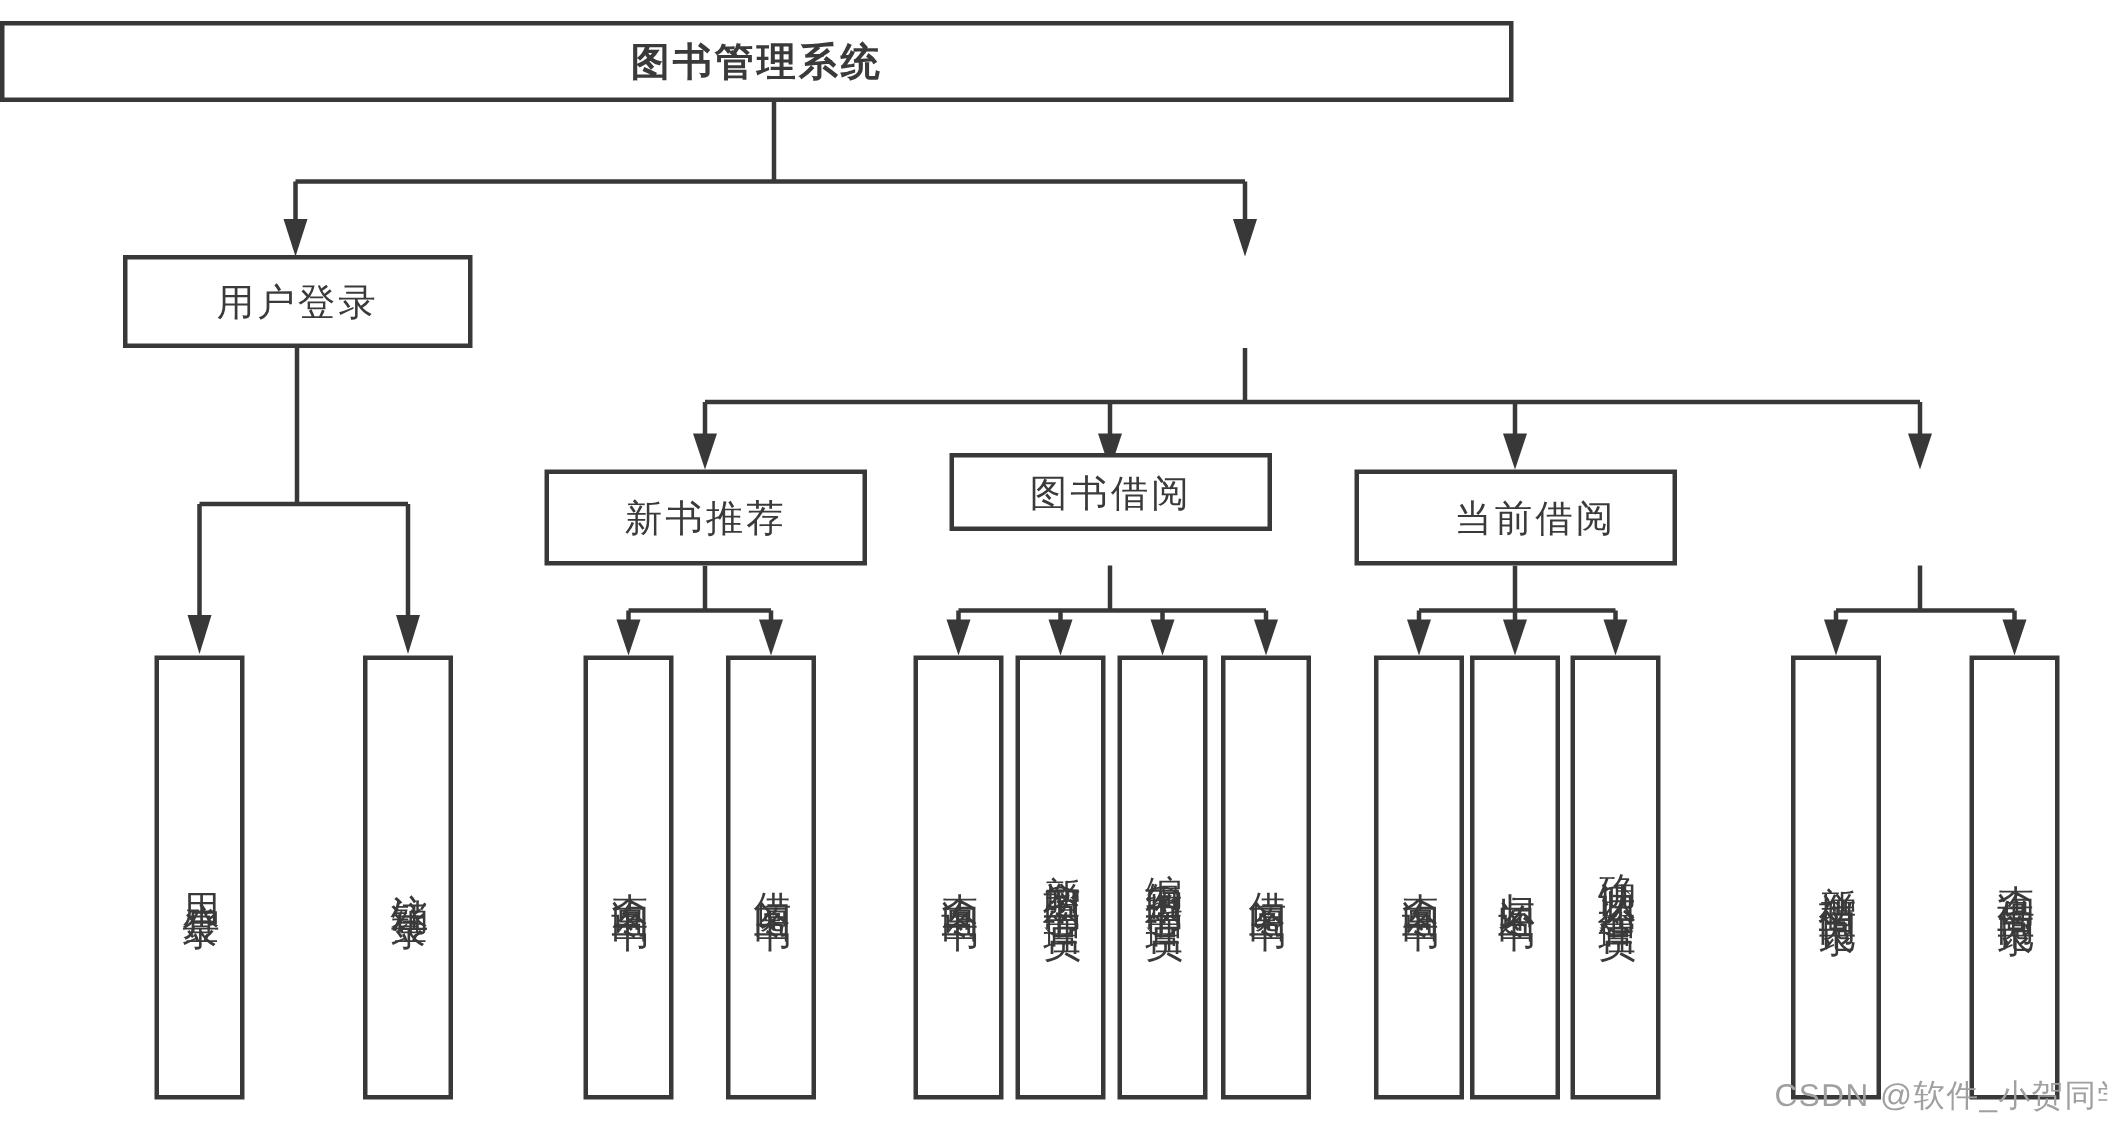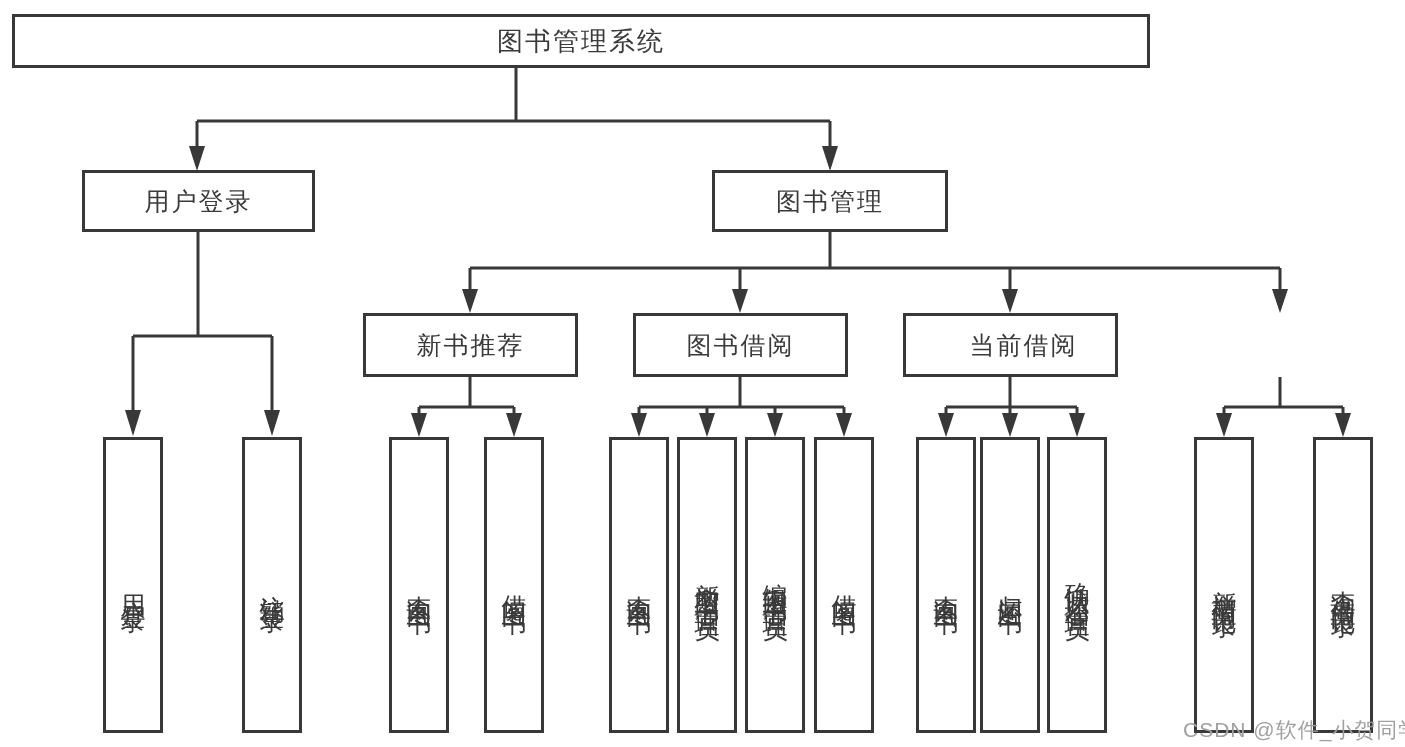--- a/index.html
+++ b/index.html
@@ -41,27 +41,27 @@
     writing-mode: vertical-rl;
     text-orientation: upright;
     letter-spacing: 5px;
     line-height: 1;
     font-size: 25px;
     top: 437px;
     width: 60px;
     height: 296px;
   }
   
-  #n-root   { left: 12px;   top: 14px;  width: 1138px; height: 54px; font-size: 26px; }
+  #n-root   { left: 0;   top: 14px;  width: 1009px; height: 54px; font-size: 26px; font-weight: bold; }
   
   #n-l2-0   { left: 82px;   top: 170px; width: 233px;  height: 62px; }
   #n-l2-1   { left: 712px;  top: 170px; width: 236px;  height: 62px; }
   
   #n-l3-0   { left: 363px;  top: 313px; width: 215px;  height: 64px; }
-  #n-l3-1   { left: 633px;  top: 313px; width: 215px;  height: 64px; }
+  #n-l3-1   { left: 633px;  top: 302px; width: 215px;  height: 52px; }
   #n-l3-2   { left: 903px;  top: 313px; width: 215px;  height: 64px; padding-left: 26px; }
   #n-l3-3   { left: 1173px; top: 313px; width: 215px;  height: 64px; }
   
   #leaf-0-0 { left: 103px; }
   #leaf-0-1 { left: 242px; }
   #leaf-1-0 { left: 389px; }
   #leaf-1-1 { left: 484px; }
   #leaf-2-0 { left: 609px; }
   #leaf-2-1 { left: 677px; }
   #leaf-2-2 { left: 745px; }
@@ -131,21 +131,20 @@
       <polygon points="1069,413 1085,413 1077,437"></polygon>
 
       <polygon points="1216,413 1232,413 1224,437"></polygon>
       <polygon points="1335,413 1351,413 1343,437"></polygon>
     </g>
   </svg>
 
   <div class="box" id="n-root">图书管理系统</div>
 
   <div class="box" id="n-l2-0">用户登录</div>
-  <div class="box" id="n-l2-1">图书管理</div>
 
   <div class="box" id="n-l3-0">新书推荐</div>
   <div class="box" id="n-l3-1">图书借阅</div>
   <div class="box" id="n-l3-2">当前借阅</div>
 
   <div class="box leaf" id="leaf-0-0">用户登录</div>
   <div class="box leaf" id="leaf-0-1">注销登录</div>
 
   <div class="box leaf" id="leaf-1-0">查询图书</div>
   <div class="box leaf" id="leaf-1-1">借阅图书</div>

